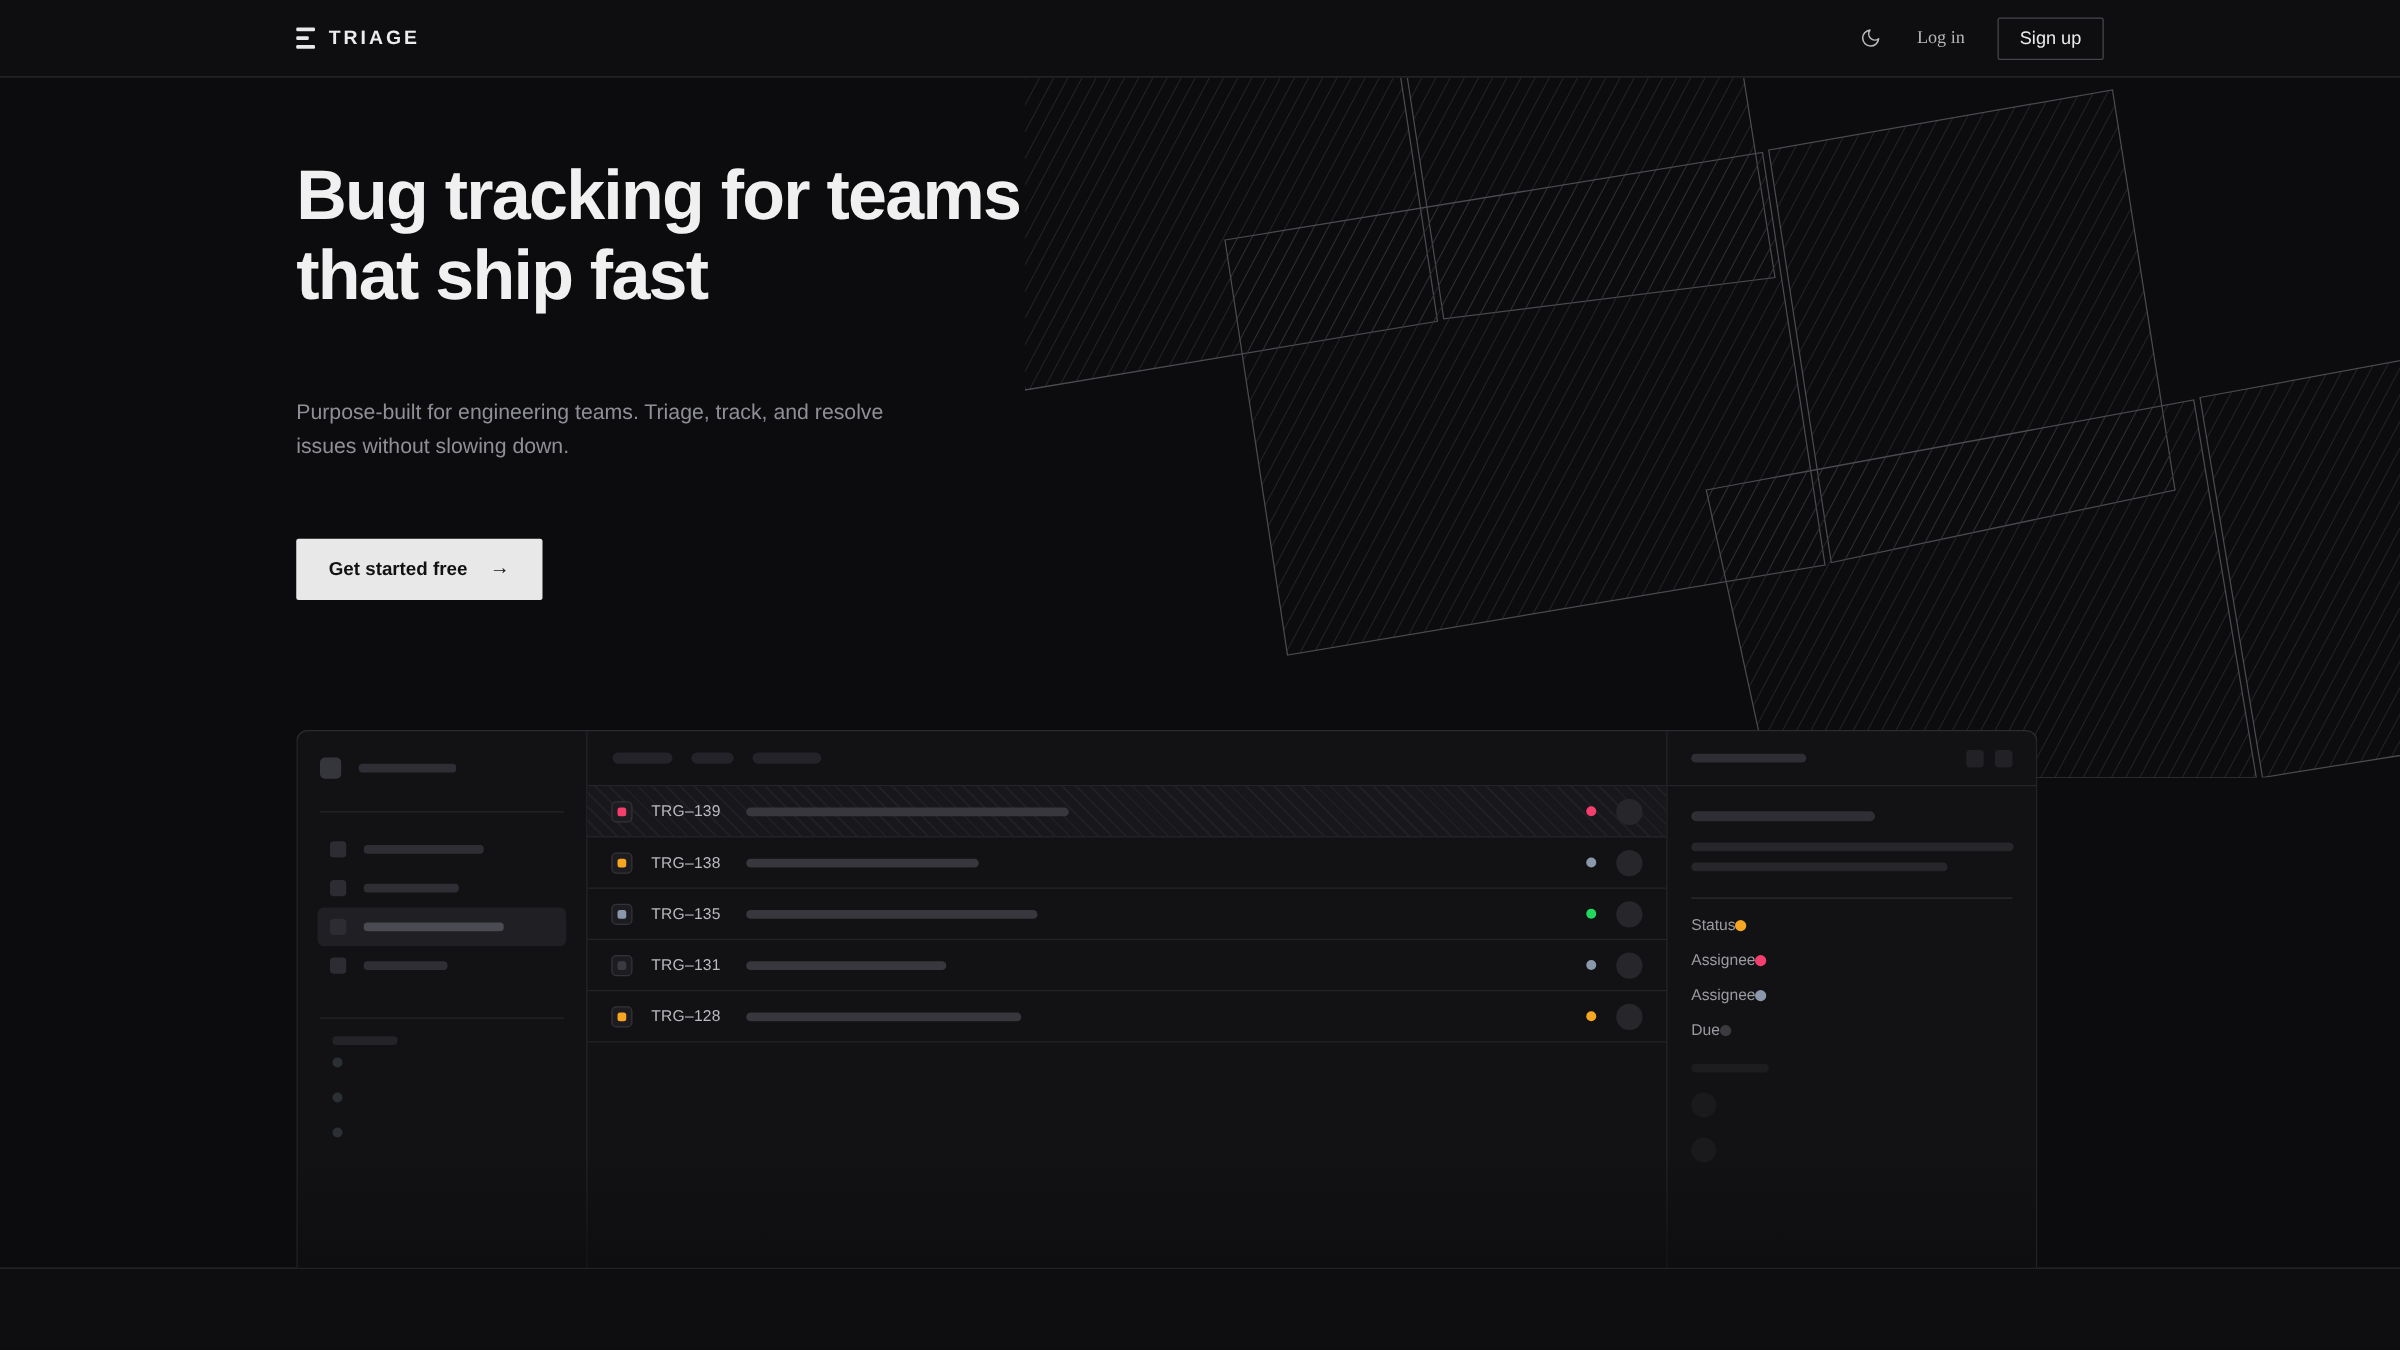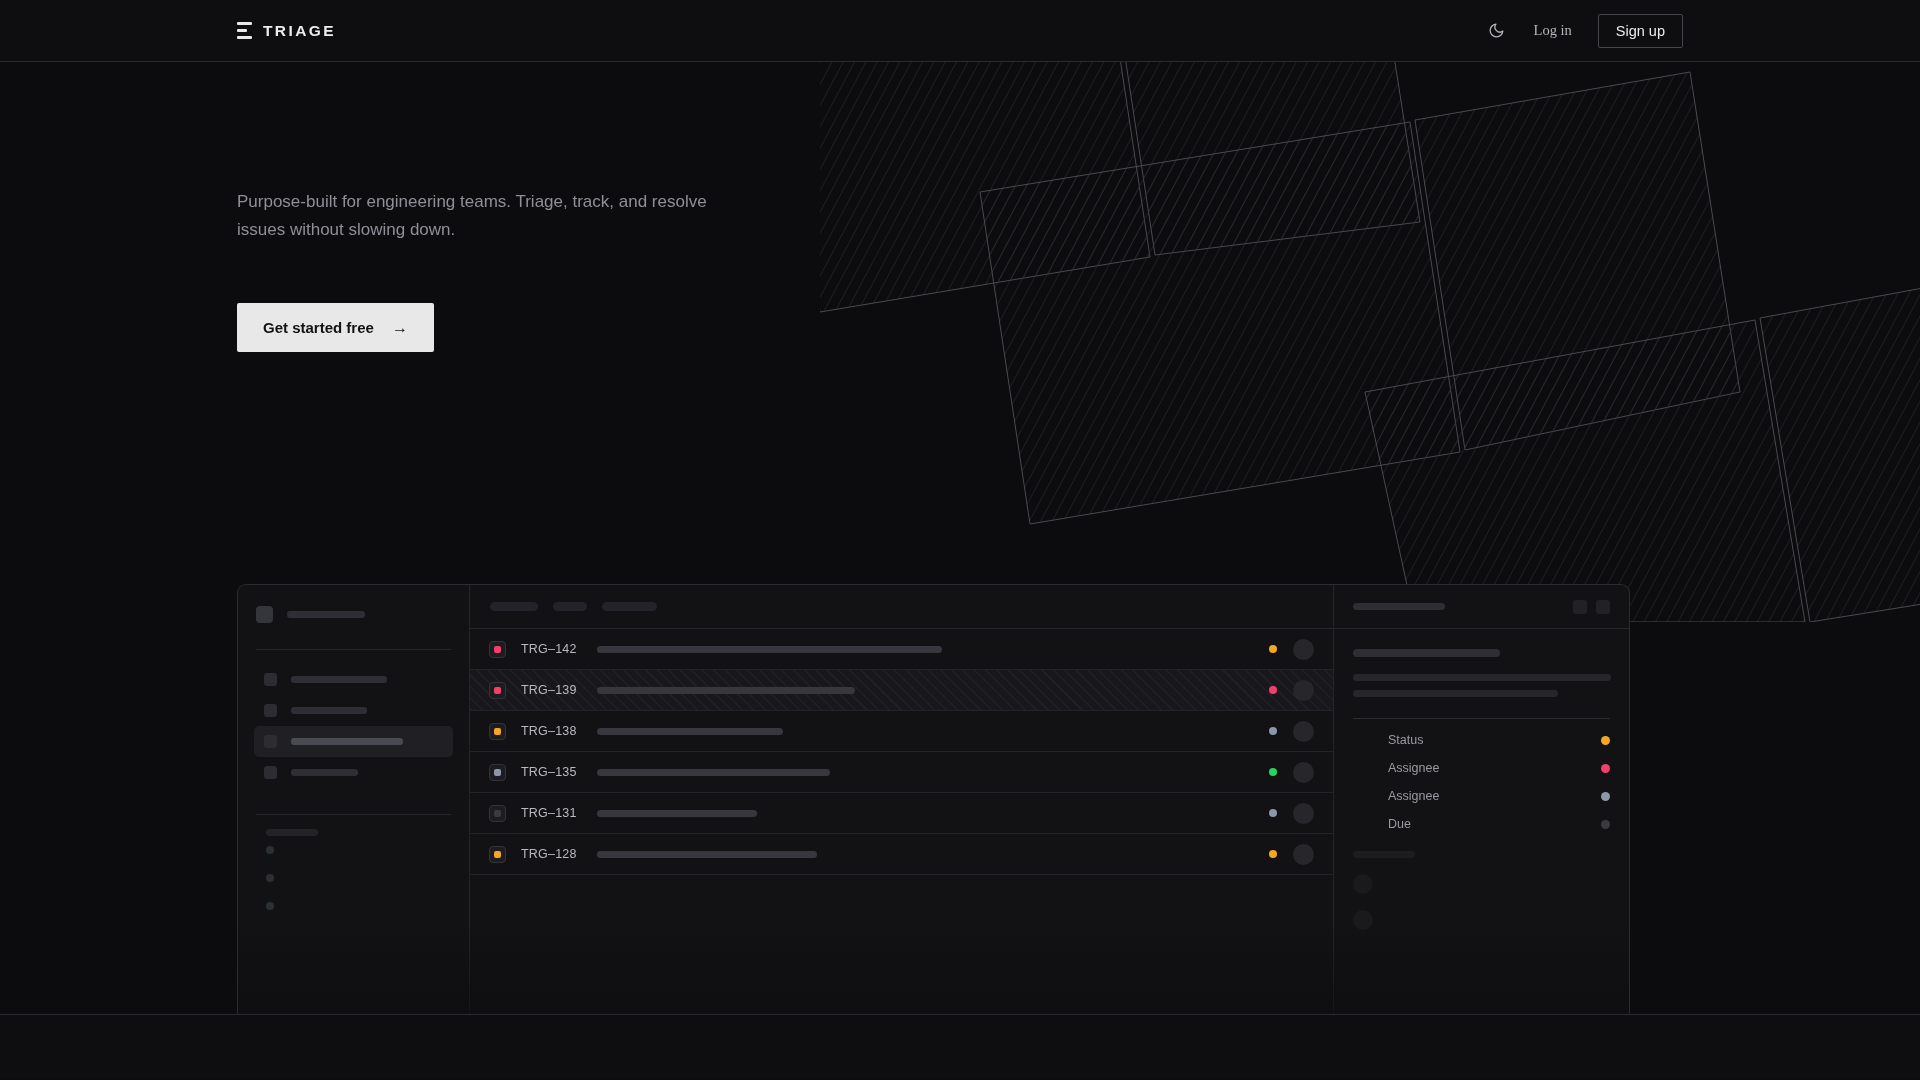--- a/index.html
+++ b/index.html
@@ -193,23 +193,22 @@
     border-bottom:1px solid #25252a;
     display:flex; align-items:center;
     padding:0 19px;
   }
   .detail-head-actions { margin-left:auto; display:flex; gap:9px; }
   .sq-btn { width:14px; height:14px; border-radius:3px; background:#212126; cursor:pointer; }
   .detail-body { padding:20px 19px 0 19px; }
   .d-line { border-radius:4px; background:#2e2e34; height:7px; }
   .d-divider { height:1px; background:#2c2c31; margin:21px 0 0 0; }
   .meta-row {
-    display:flex; align-items:center; justify-content:space-between;
+    display:flex; align-items:center; justify-content:flex-start;
     padding:14px 0 0 0;
-    margin-left:35px;
   }
   .meta-label { color:#9a9aa1; font-size:12.5px; }
   .meta-dot { width:9px; height:9px; border-radius:50%; display:block; }
   .comments { padding-top:20px; opacity:.55; }
   .comment { display:flex; align-items:center; gap:11px; padding-top:16px; }
   .c-avatar { width:20px; height:20px; border-radius:50%; background:#212126; flex-shrink:0; }
   .mock-fade {
     position:absolute; left:0; right:0; bottom:0; height:150px;
     background:linear-gradient(to bottom, rgba(18,18,20,0) 0%, #0c0c0e 92%);
     pointer-events:none; z-index:20;
@@ -256,20 +255,24 @@
       <path d="M-40 -30 L 290 -70 L 330 195 L 0 250 Z"></path>
       <path d="M295 -72 L 560 -95 L 600 160 L 335 193 Z"></path>
       <path d="M160 130 L 590 60 L 640 390 L 210 462 Z"></path>
       <path d="M595 58 L 870 10 L 920 330 L 645 388 Z"></path>
       <path d="M545 330 L 935 258 L 985 560 L 595 560 Z"></path>
       <path d="M940 256 L 1190 210 L 1240 520 L 990 560 Z"></path>
     </g>
   </svg>
 
   <div class="hero-content">
+    <h1 class="headline">
+      <span>Bug tracking for teams</span><br>
+      <span>that ship fast</span>
+    </h1>
     <p class="subhead">
       <span>Purpose-built for engineering teams. Triage, track, and</span>
       <span>resolve issues without slowing down.</span>
     </p>
     <button class="cta">
       <span>Get started free</span>
       <span class="cta-arrow">→</span>
     </button>
   </div>
 
@@ -316,31 +319,20 @@
         </div>
     </aside>
 
     <div class="mock-list">
       <div class="list-toolbar" id="list-toolbar">
           <span class="chip" style="width: 48px;"></span>
           <span class="chip" style="width: 34px;"></span>
           <span class="chip" style="width: 55px;"></span>
         </div>
       <div id="issue-rows">
-          <div class="row">
-            <span class="pri-box">
-              <i style="background:#f43f6e"></i>
-            </span>
-            <span class="row-id">TRG–142</span>
-            <span class="row-title" style="width:345px"></span>
-            <span class="row-right">
-              <span class="status-dot" style="background:#f5a623"></span>
-              <span class="row-avatar"></span>
-            </span>
-          </div>
           <div class="row hatched">
             <span class="pri-box">
               <i style="background:#f43f6e"></i>
             </span>
             <span class="row-id">TRG–139</span>
             <span class="row-title" style="width:258px"></span>
             <span class="row-right">
               <span class="status-dot" style="background:#f43f6e"></span>
               <span class="row-avatar"></span>
             </span>

